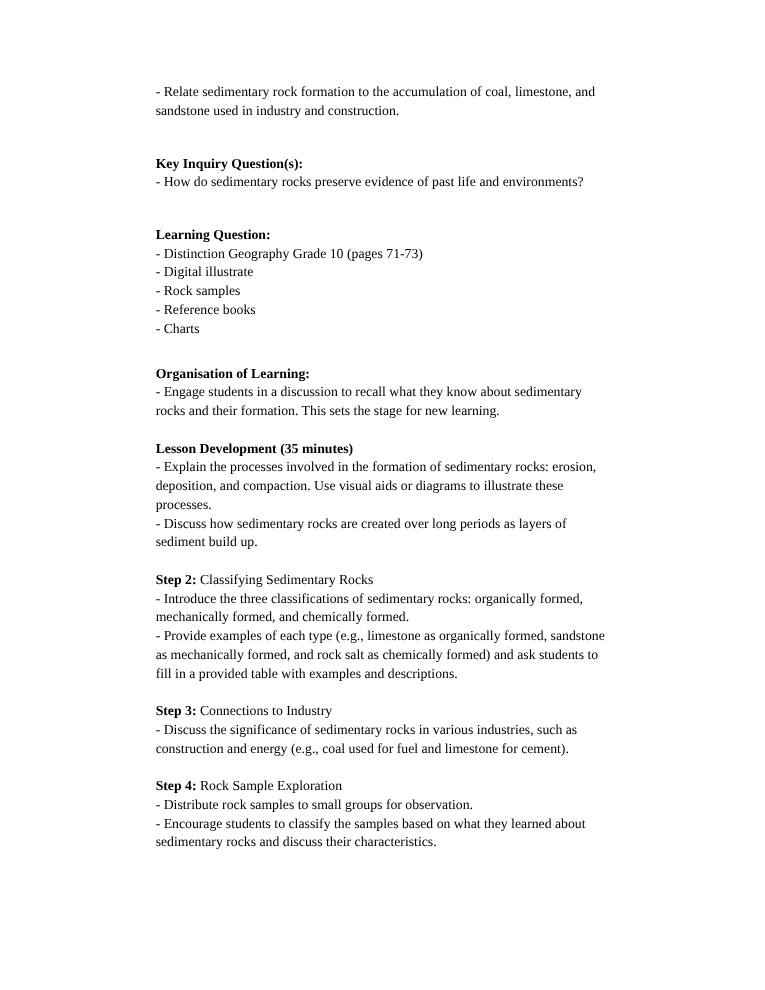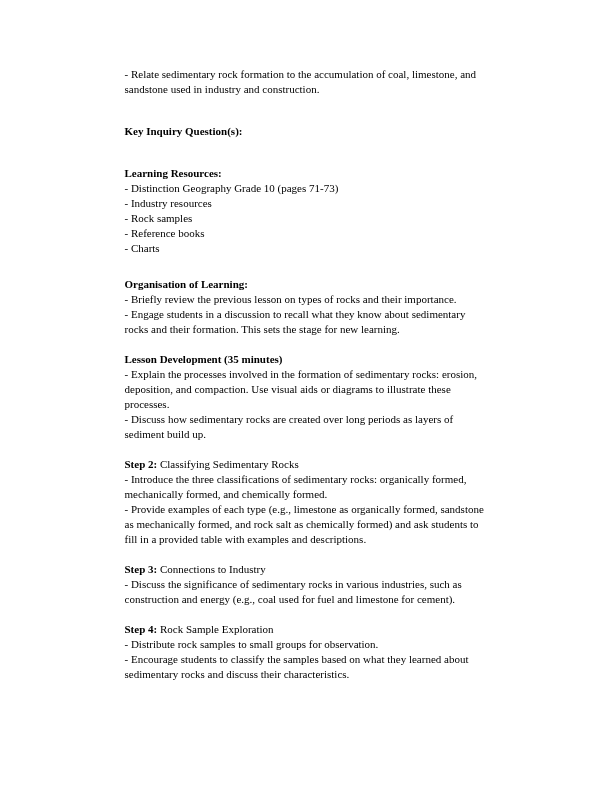--- a/index.html
+++ b/index.html
@@ -29,34 +29,34 @@
 </style>
 </head>
 <body>
 
 <div class="page">
 
   <p>- Relate sedimentary rock formation to the accumulation of coal, limestone, and sandstone used in industry and construction.</p>
 
   <div class="sec-gap-lg">
     <p class="bold">Key Inquiry Question(s):</p>
+    <p>- How do sedimentary rocks preserve evidence of past life and environments?</p>
   </div>
 
   <div class="sec-gap-lg">
-    <p class="bold">Learning Resources:</p>
+    <p class="bold">Learning Question:</p>
     <p>- Distinction Geography Grade 10 (pages 71-73)</p>
-    <p>- Industry resources</p>
+    <p>- Digital illustrate</p>
     <p>- Rock samples</p>
     <p>- Reference books</p>
     <p>- Charts</p>
   </div>
 
   <div class="sec-gap-md">
     <p class="bold">Organisation of Learning:</p>
-    <p>- Briefly review the previous lesson on types of rocks and their importance.</p>
     <p>- Engage students in a discussion to recall what they know about sedimentary rocks and their formation. This sets the stage for new learning.</p>
   </div>
 
   <div class="sec-gap-sm">
     <p class="bold">Lesson Development (35 minutes)</p>
     <p>- Explain the processes involved in the formation of sedimentary rocks: erosion, deposition, and compaction. Use visual aids or diagrams to illustrate these processes.</p>
     <p>- Discuss how sedimentary rocks are created over long periods as layers of sediment build up.</p>
   </div>
 
   <div class="sec-gap-sm">

